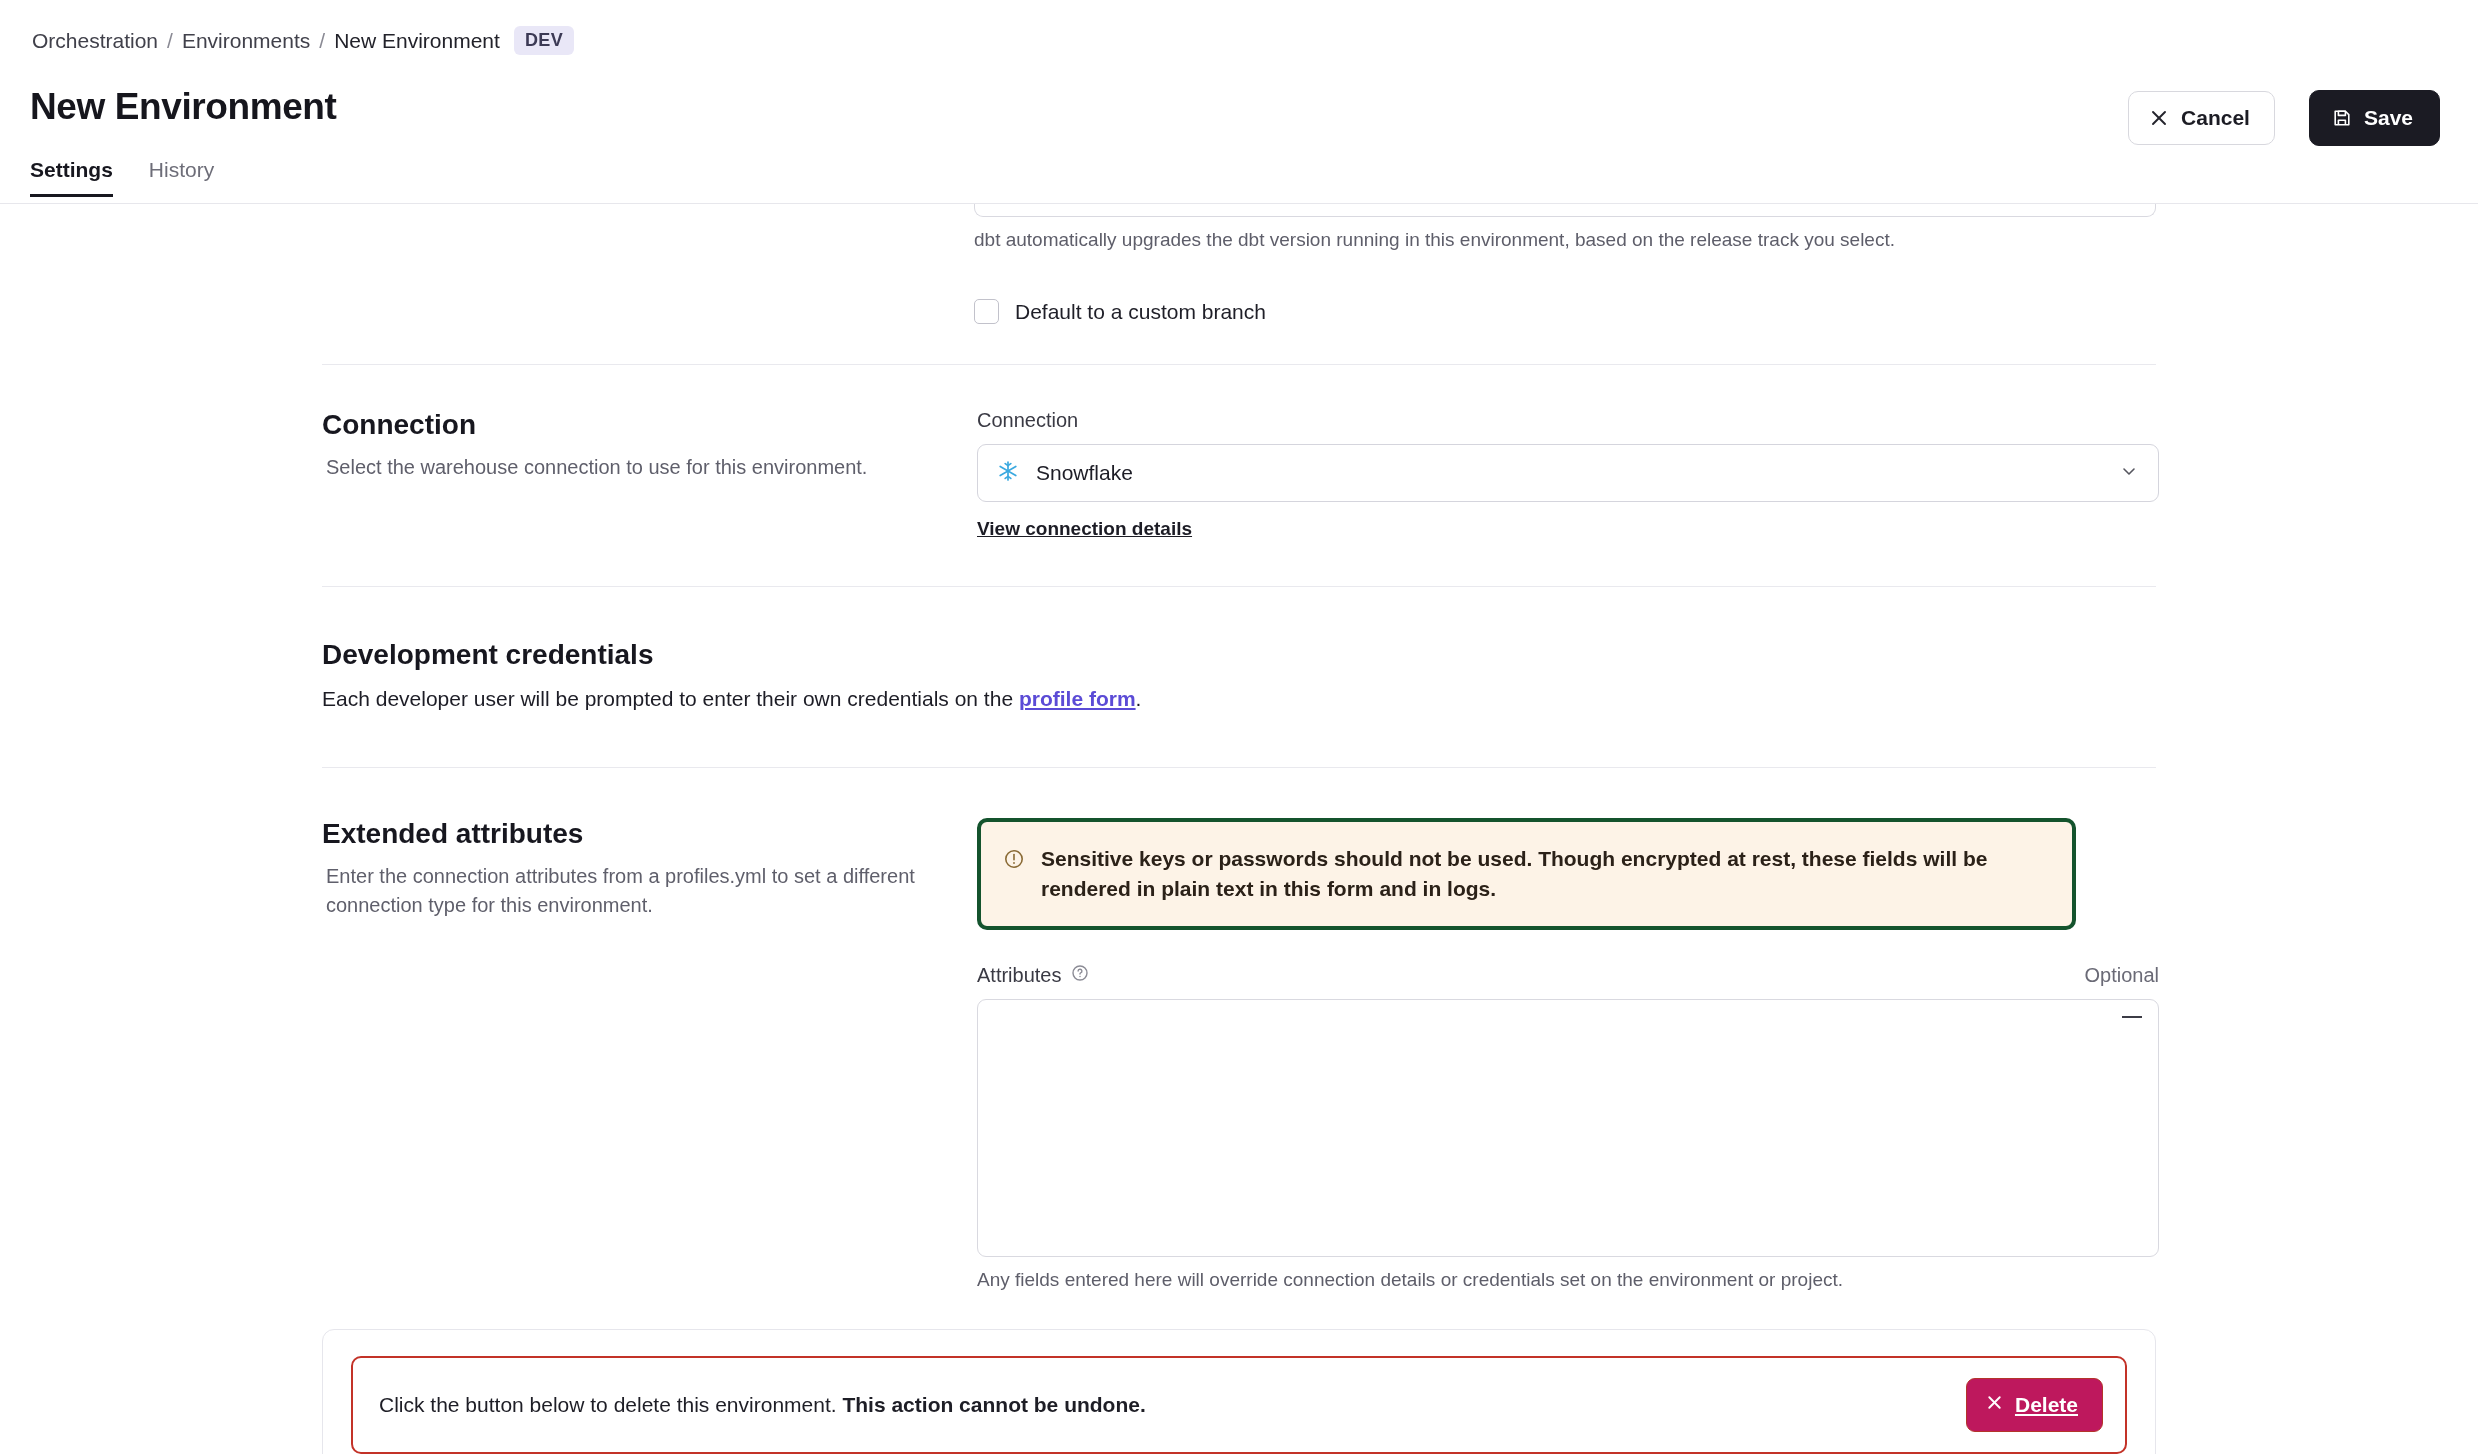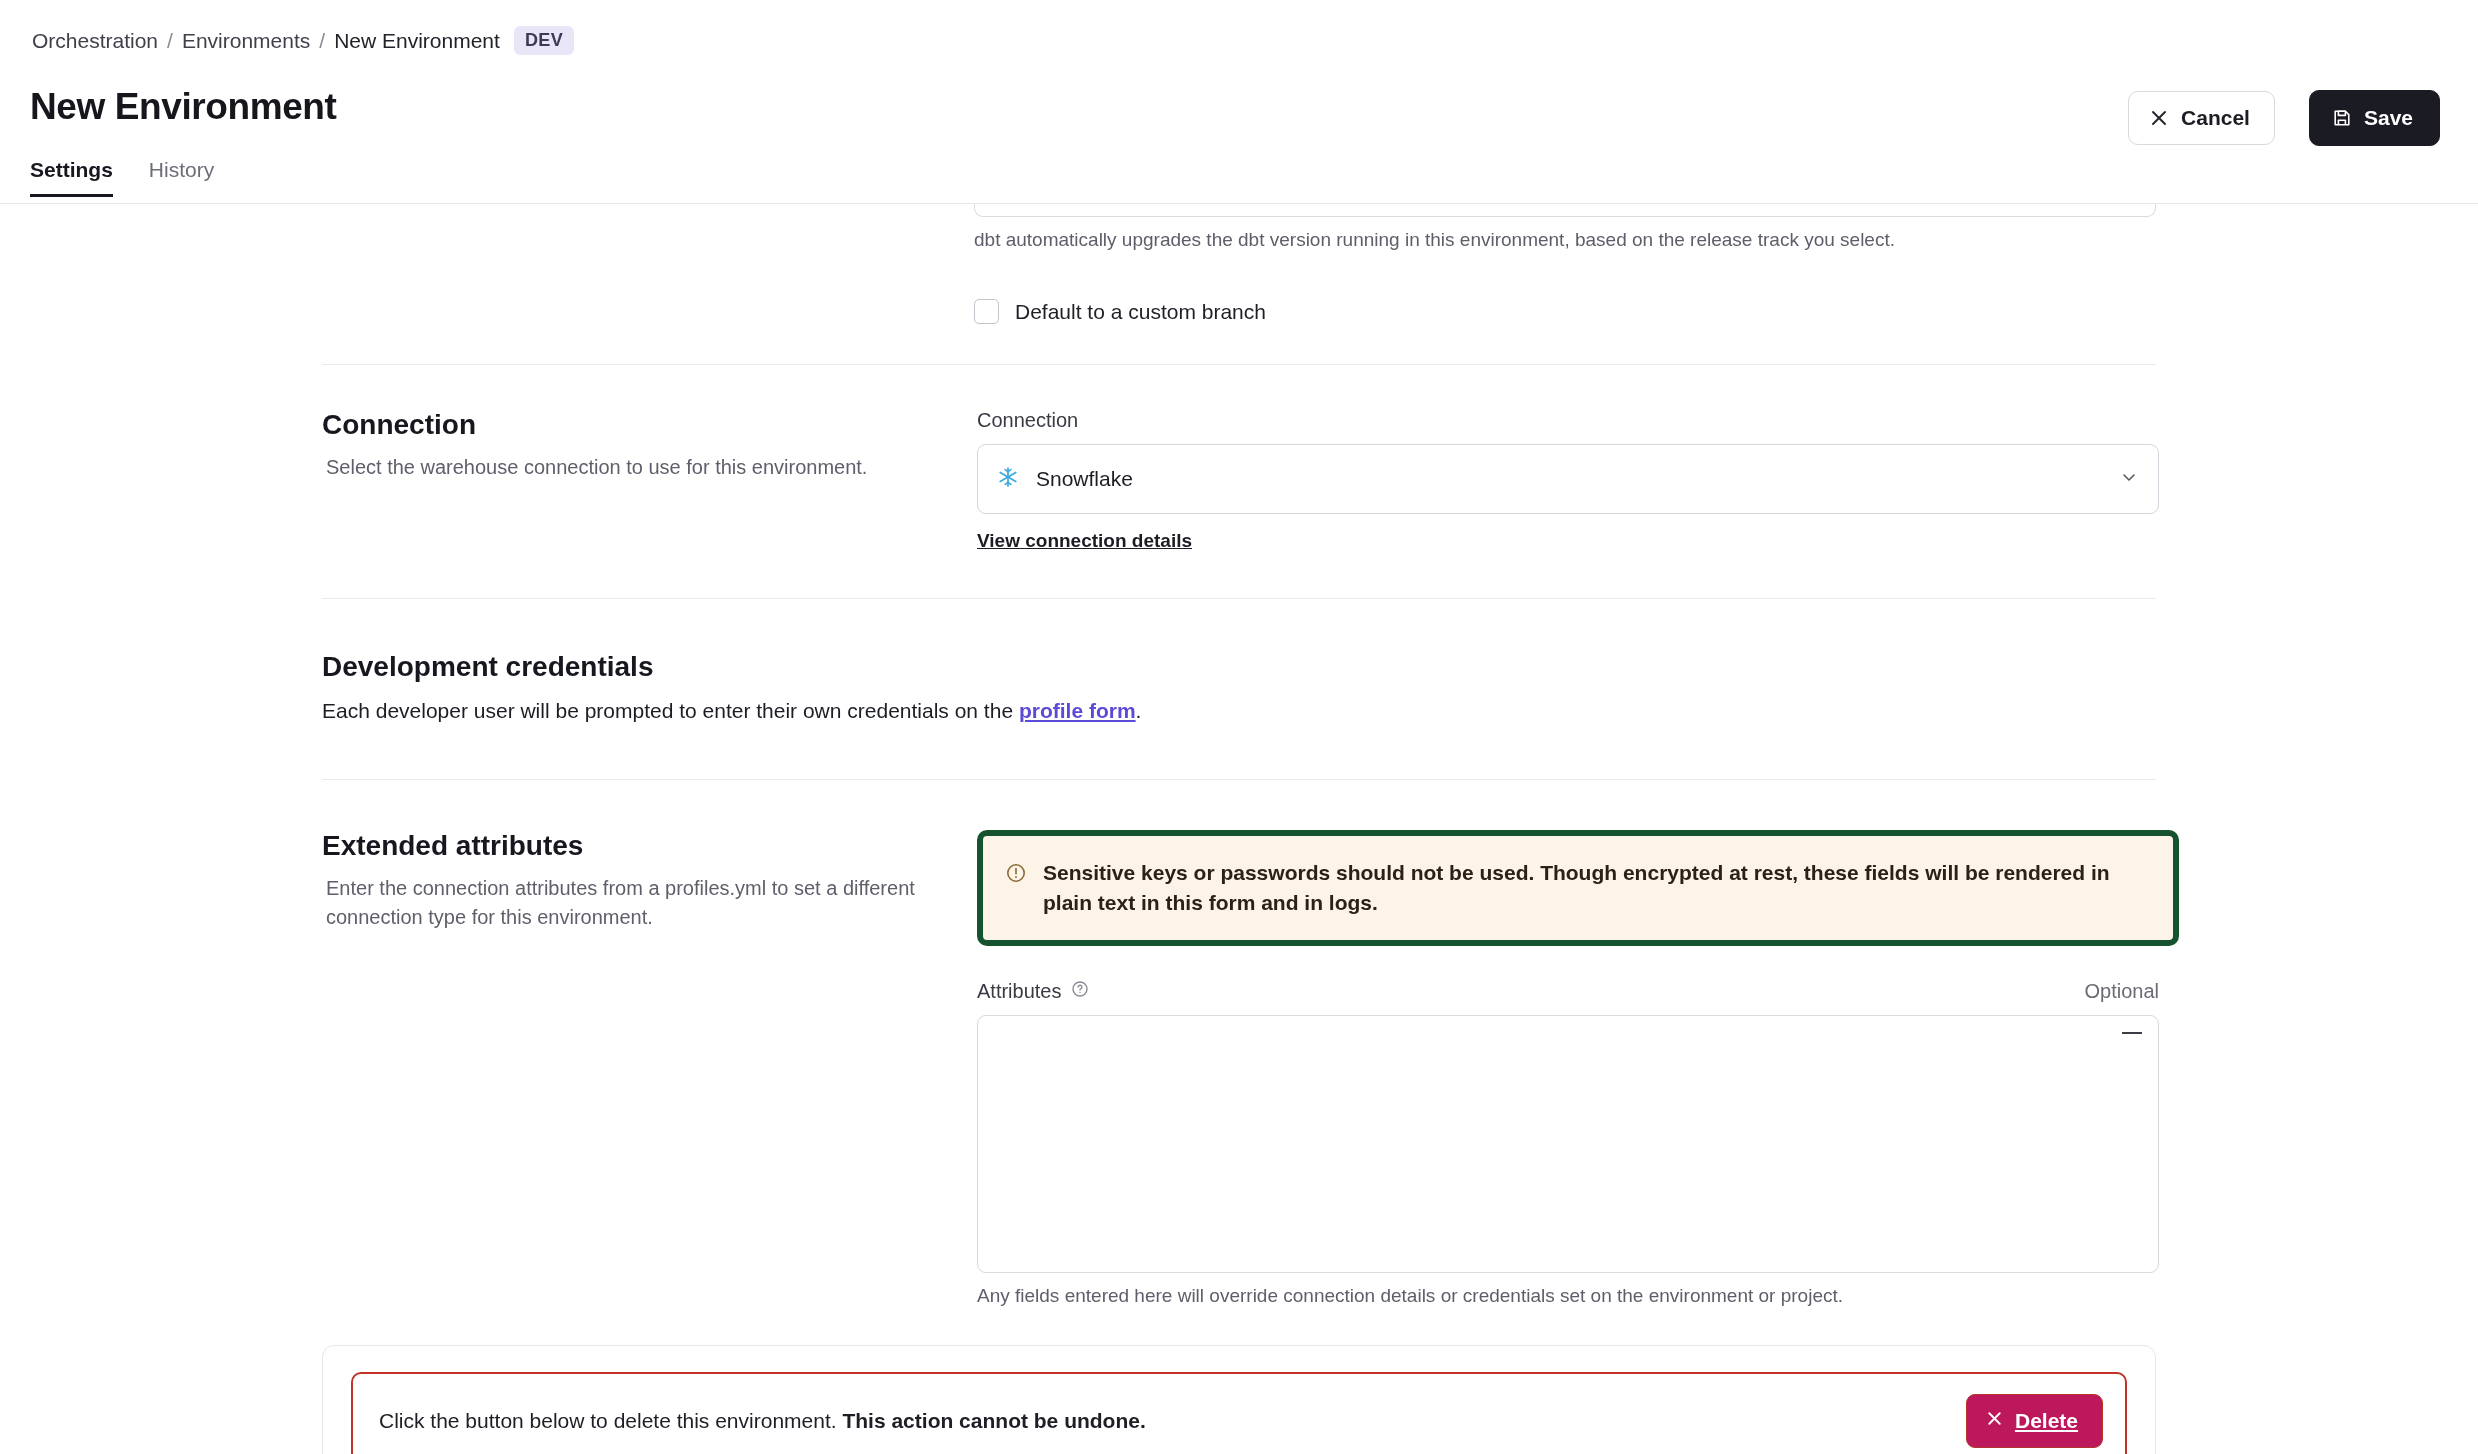--- a/index.html
+++ b/index.html
@@ -198,21 +198,21 @@
     box-sizing: border-box;
   }
   .checkbox-label {
     font-size: 21px;
     color: #1f1f28;
   }
 
   
   .select {
     width: 1182px;
-    height: 70px;
+    height: 58px;
     border: 1px solid #d5d5dd;
     border-radius: 9px;
     background: #fff;
     display: flex;
     align-items: center;
     padding: 0 18px;
     box-sizing: border-box;
     position: relative;
     cursor: pointer;
   }
@@ -243,23 +243,23 @@
     line-height: 1.5;
   }
   .credentials-text a {
     color: #5b4bd6;
     text-decoration: underline;
     font-weight: 600;
   }
 
   
   .callout {
-    width: 1202px;
+    width: 1099px;
     background: #fdf3e7;
-    border: 6px solid #14532d;
+    border: 4px solid #14532d;
     border-radius: 10px;
     padding: 22px 26px 22px 22px;
     display: flex;
     gap: 16px;
     box-sizing: border-box;
   }
   .callout .txt {
     font-size: 21px;
     font-weight: 600;
     line-height: 1.45;

